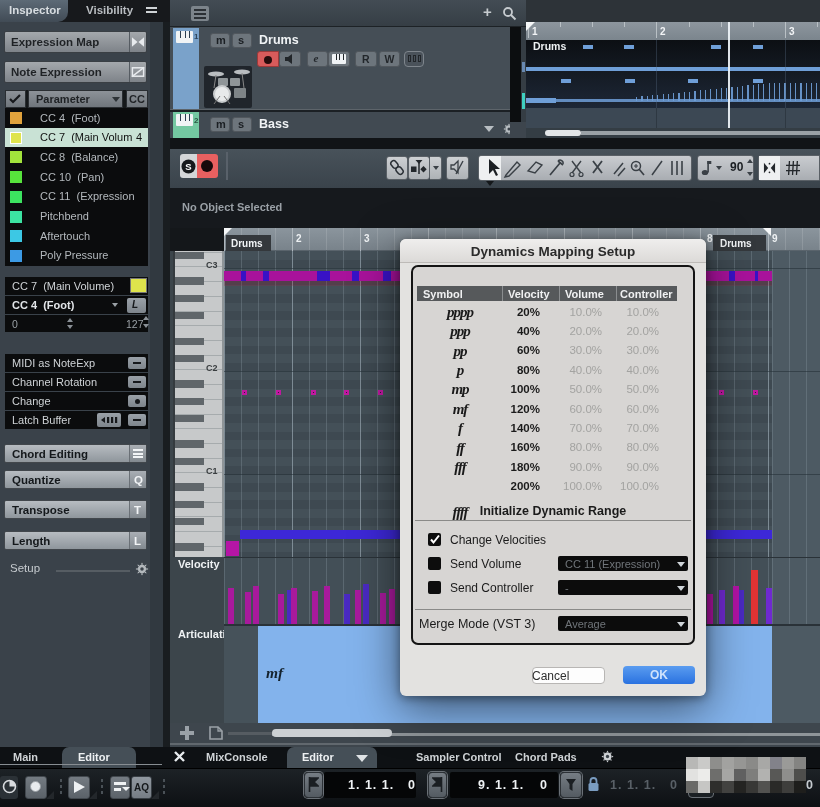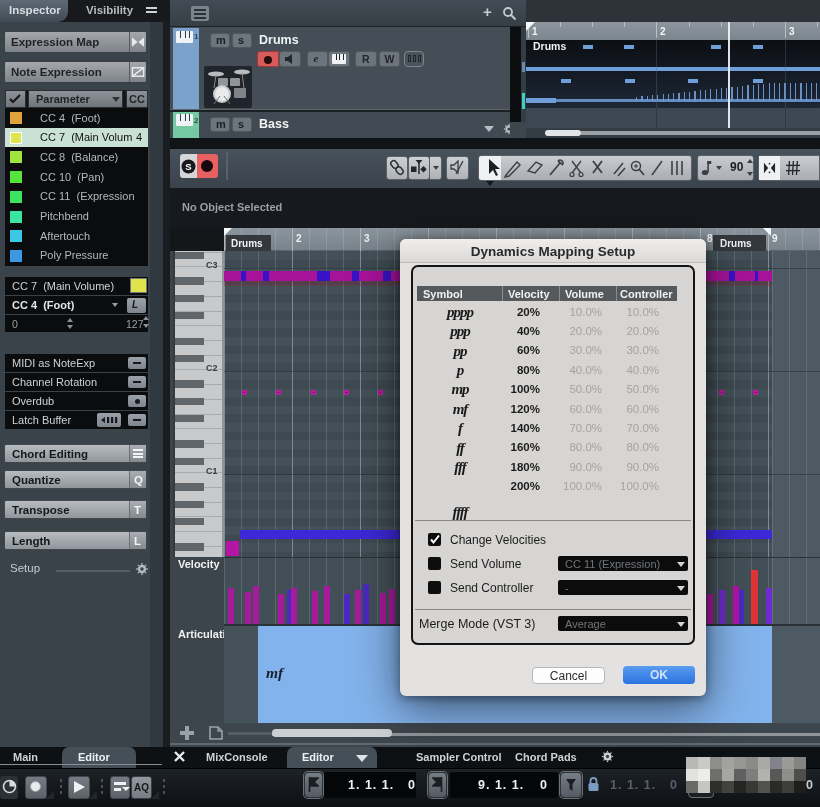--- a/index.html
+++ b/index.html
@@ -76,21 +76,21 @@
 <div style="position:absolute;left:143px;top:324px;width:0;height:0;border-left:3px solid transparent;border-right:3px solid transparent;border-top:4px solid #8a9096;"></div>
 <div style="position:absolute;left:5px;top:354px;width:143px;height:17.5px;background:#0b0c0d;"></div>
 <div style="position:absolute;left:12px;top:357px;font-size:11px;color:#cfd3d6;white-space:nowrap;">MIDI as NoteExp</div>
 <div style="position:absolute;left:128px;top:356.5px;width:18px;height:12.5px;background:linear-gradient(#9aa1a8,#7e858c);border-radius:2px;"></div>
 <div style="position:absolute;left:133px;top:362px;width:8px;height:2px;background:#17191c;"></div>
 <div style="position:absolute;left:5px;top:373px;width:143px;height:17.5px;background:#0b0c0d;"></div>
 <div style="position:absolute;left:12px;top:376px;font-size:11px;color:#cfd3d6;white-space:nowrap;">Channel Rotation</div>
 <div style="position:absolute;left:128px;top:375.5px;width:18px;height:12.5px;background:linear-gradient(#9aa1a8,#7e858c);border-radius:2px;"></div>
 <div style="position:absolute;left:133px;top:381px;width:8px;height:2px;background:#17191c;"></div>
 <div style="position:absolute;left:5px;top:392px;width:143px;height:17.5px;background:#0b0c0d;"></div>
-<div style="position:absolute;left:12px;top:395px;font-size:11px;color:#cfd3d6;white-space:nowrap;">Overdub</div>
+<div style="position:absolute;left:12px;top:395px;font-size:11px;color:#cfd3d6;white-space:nowrap;">Change</div>
 <div style="position:absolute;left:128px;top:394.5px;width:18px;height:12.5px;background:linear-gradient(#9aa1a8,#7e858c);border-radius:2px;"></div>
 <div style="position:absolute;left:135px;top:398.5px;width:5px;height:5px;background:#17191c;border-radius:50%;"></div>
 <div style="position:absolute;left:5px;top:411px;width:143px;height:17.5px;background:#0b0c0d;"></div>
 <div style="position:absolute;left:12px;top:414px;font-size:11px;color:#cfd3d6;white-space:nowrap;">Latch Buffer</div>
 <div style="position:absolute;left:128px;top:413.5px;width:18px;height:12.5px;background:linear-gradient(#9aa1a8,#7e858c);border-radius:2px;"></div>
 <div style="position:absolute;left:133px;top:419px;width:8px;height:2px;background:#17191c;"></div>
 <div style="position:absolute;left:97px;top:413px;width:24px;height:13.5px;background:linear-gradient(#9aa1a8,#7e858c);border-radius:2px;"></div>
 <svg style="position:absolute;left:100px;top:416px" width="18" height="8" viewBox="0 0 18 8">
       <path d="M1 4 L5 1 V7 Z" fill="#17191c"></path>
       <rect x="7" y="1" width="2.2" height="6" fill="#17191c"></rect>
@@ -641,20 +641,21 @@
 <div style="position:absolute;left:517px;top:441.29999999999995px;font-size:11.5px;color:#a3a3a1;white-space:nowrap;width:85px;text-align:right;">80.0%</div>
 <div style="position:absolute;left:574px;top:441.29999999999995px;font-size:11.5px;color:#a3a3a1;white-space:nowrap;width:85px;text-align:right;">80.0%</div>
 <div style="position:absolute;left:417px;top:459.9px;font-size:15px;color:#1a1a1a;white-space:nowrap;width:86px;text-align:center;font-family:'Liberation Serif', serif;font-weight:bold;font-style:italic;letter-spacing:-1px;line-height:14px;">fff</div>
 <div style="position:absolute;left:455px;top:460.7px;font-size:11.5px;color:#1b1b1b;white-space:nowrap;width:85px;text-align:right;font-weight:bold;">180%</div>
 <div style="position:absolute;left:517px;top:460.7px;font-size:11.5px;color:#a3a3a1;white-space:nowrap;width:85px;text-align:right;">90.0%</div>
 <div style="position:absolute;left:574px;top:460.7px;font-size:11.5px;color:#a3a3a1;white-space:nowrap;width:85px;text-align:right;">90.0%</div>
 <div style="position:absolute;left:417px;top:505px;font-size:15px;color:#1a1a1a;white-space:nowrap;width:86px;text-align:center;font-family:'Liberation Serif', serif;font-weight:bold;font-style:italic;letter-spacing:-1px;line-height:14px;">ffff</div>
 <div style="position:absolute;left:455px;top:480.1px;font-size:11.5px;color:#1b1b1b;white-space:nowrap;width:85px;text-align:right;font-weight:bold;">200%</div>
 <div style="position:absolute;left:517px;top:480.1px;font-size:11.5px;color:#a3a3a1;white-space:nowrap;width:85px;text-align:right;">100.0%</div>
 <div style="position:absolute;left:574px;top:480.1px;font-size:11.5px;color:#a3a3a1;white-space:nowrap;width:85px;text-align:right;">100.0%</div>
+<div style="position:absolute;left:411px;top:504px;font-size:12.5px;color:#1b1b1b;white-space:nowrap;width:284px;text-align:center;font-weight:bold;">Initialize Dynamic Range</div>
 <div style="position:absolute;left:415px;top:520px;width:276px;height:1px;background:#8a8a88;"></div>
 <div style="position:absolute;left:428px;top:533px;width:13px;height:13px;background:#0d0d0d;border-radius:2px;"></div>
 <svg style="position:absolute;left:429px;top:534px" width="12" height="11" viewBox="0 0 12 11">
       <path d="M2 5.5 L4.5 8.5 L10 1.5" stroke="#fff" stroke-width="2" fill="none"></path>
     </svg>
 <div style="position:absolute;left:450px;top:533px;font-size:12px;color:#1b1b1b;white-space:nowrap;">Change Velocities</div>
 <div style="position:absolute;left:428px;top:557px;width:13px;height:13px;background:#0d0d0d;border-radius:2px;"></div>
 <div style="position:absolute;left:450px;top:557px;font-size:12px;color:#1b1b1b;white-space:nowrap;">Send Volume</div>
 <div style="position:absolute;left:428px;top:581px;width:13px;height:13px;background:#0d0d0d;border-radius:2px;"></div>
 <div style="position:absolute;left:450px;top:581px;font-size:12px;color:#1b1b1b;white-space:nowrap;">Send Controller</div>
@@ -663,21 +664,21 @@
 <div style="position:absolute;left:677px;top:561.5px" class="tri-d"></div>
 <div style="position:absolute;left:558px;top:580px;width:130px;height:15px;background:#0c0c0c;border-radius:2px;"></div>
 <div style="position:absolute;left:565px;top:581.5px;font-size:11px;color:#70757a;white-space:nowrap;">-</div>
 <div style="position:absolute;left:677px;top:585.5px" class="tri-d"></div>
 <div style="position:absolute;left:415px;top:609px;width:276px;height:1px;background:#8a8a88;"></div>
 <div style="position:absolute;left:419px;top:617px;font-size:12.5px;color:#1b1b1b;white-space:nowrap;">Merge Mode (VST 3)</div>
 <div style="position:absolute;left:558px;top:616px;width:130px;height:15px;background:#0c0c0c;border-radius:2px;"></div>
 <div style="position:absolute;left:565px;top:617.5px;font-size:11px;color:#70757a;white-space:nowrap;">Average</div>
 <div style="position:absolute;left:677px;top:621.5px" class="tri-d"></div>
 <div style="position:absolute;left:532px;top:667px;width:73px;height:17px;background:#fdfdfd;border:1px solid #b8b6b4;border-radius:4px;"></div>
-<div style="position:absolute;left:532px;top:669px;font-size:12px;color:#2f2f2f;white-space:nowrap;width:73px;text-align:center;">Cancel</div>
+<div style="position:absolute;left:532px;top:669px;font-size:12px;color:#2f2f2f;white-space:nowrap;width:73px;">Cancel</div>
 <div style="position:absolute;left:623px;top:666px;width:72px;height:18px;background:linear-gradient(#5a9cf0,#2a72e0);border-radius:4px;"></div>
 <div style="position:absolute;left:623px;top:668px;font-size:12px;color:#cfe2fc;white-space:nowrap;width:72px;text-align:center;font-weight:bold;">OK</div>
 <div style="position:absolute;left:686px;top:757px;width:12px;height:12px;background:#b8b8b6;"></div>
 <div style="position:absolute;left:698px;top:757px;width:12px;height:12px;background:#cacac8;"></div>
 <div style="position:absolute;left:710px;top:757px;width:12px;height:12px;background:#8e8e8c;"></div>
 <div style="position:absolute;left:722px;top:757px;width:12px;height:12px;background:#a2a2a0;"></div>
 <div style="position:absolute;left:734px;top:757px;width:12px;height:12px;background:#969694;"></div>
 <div style="position:absolute;left:746px;top:757px;width:12px;height:12px;background:#8a8a88;"></div>
 <div style="position:absolute;left:758px;top:757px;width:12px;height:12px;background:#a8a8a6;"></div>
 <div style="position:absolute;left:770px;top:757px;width:12px;height:12px;background:#82828a;"></div>

